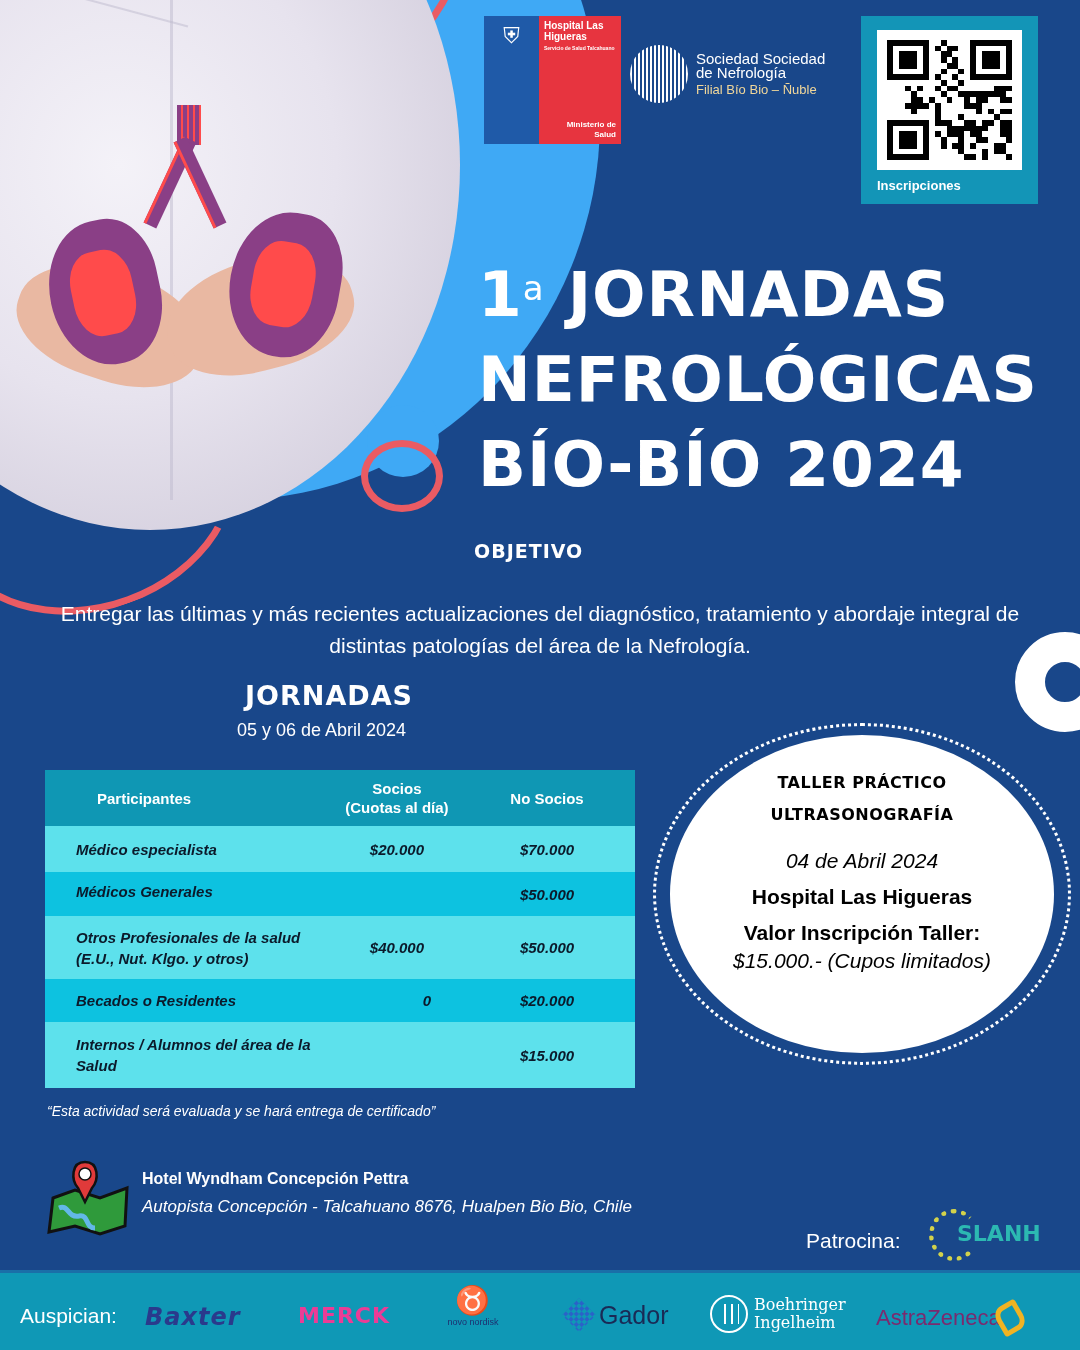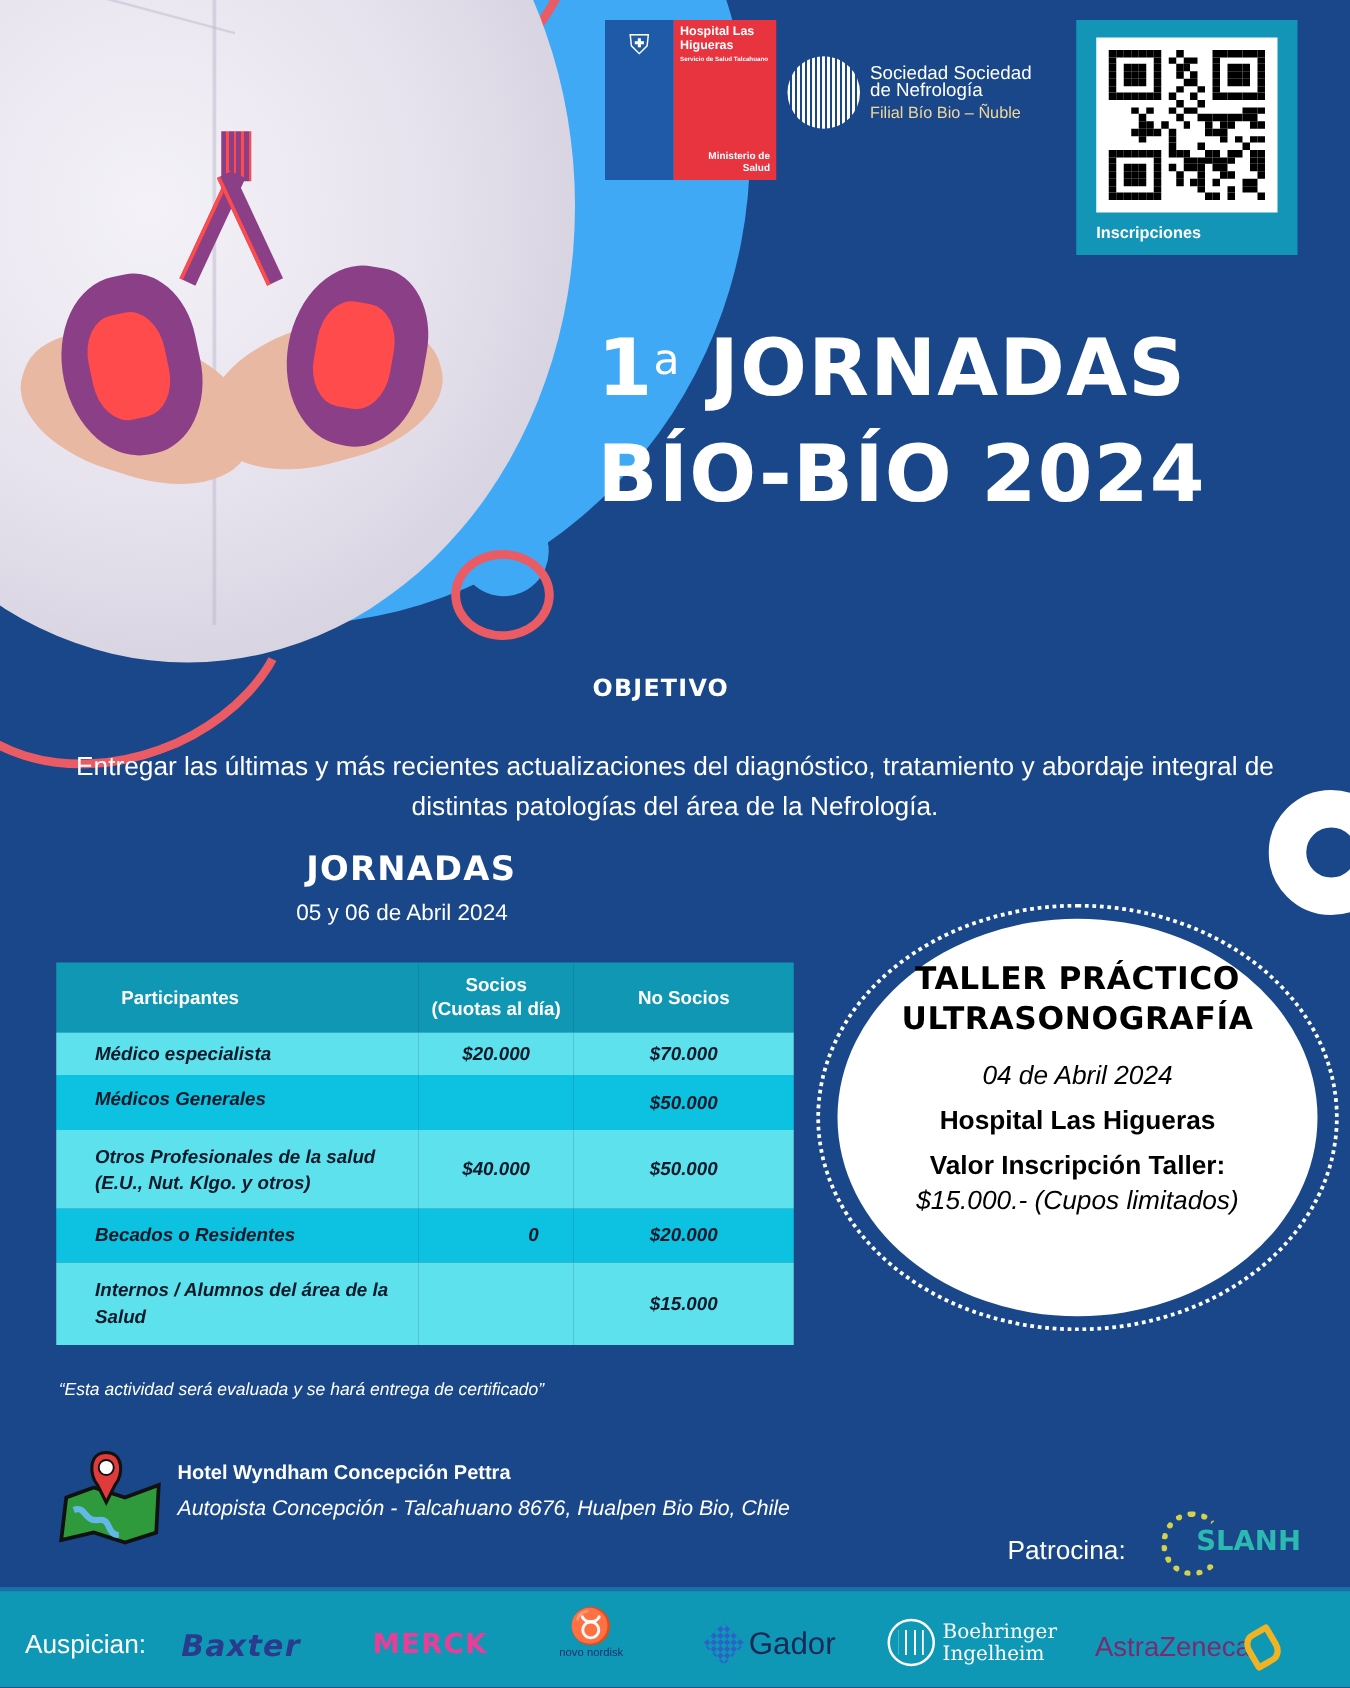--- a/index.html
+++ b/index.html
@@ -68,21 +68,21 @@
   .fees td.c1 { padding-left: 31px; width: 280px; line-height: 21px; }
   .fees td.c2 { text-align: center; width: 120px; }
   .fees td.c3 { text-align: center; width: 170px; }
   .fees tr.a td { background: #5de1ec; }
   .fees tr.b td { background: #0dc2e0; }
   .note { position: absolute; left: 47px; top: 1103px; color: #fff; font-style: italic; font-size: 14px; }
 
   
   .taller-ring { position: absolute; left: 653px; top: 723px; width: 418px; height: 342px; border-radius: 50%; border: 3px dotted #ffffff; }
   .taller { position: absolute; left: 670px; top: 735px; width: 384px; height: 318px; border-radius: 50%; background: #fff; text-align: center; color: #000; }
-  .taller .h { font-family: "DejaVu Sans", sans-serif; font-weight: bold; font-size: 25px; line-height: 32px; margin-top: 32px; letter-spacing: 0.5px; }
+  .taller .h { font-family: "DejaVu Sans", sans-serif; font-weight: bold; font-size: 16px; line-height: 32px; margin-top: 32px; letter-spacing: 0.5px; }
   .taller .d { font-style: italic; font-size: 21px; margin-top: 18px; }
   .taller .b1 { font-weight: bold; font-size: 21px; margin-top: 12px; }
   .taller .b2 { font-weight: bold; font-size: 21px; margin-top: 12px; }
   .taller .p { font-style: italic; font-size: 21px; margin-top: 4px; }
 
   
   .loc-icon { position: absolute; left: 45px; top: 1158px; width: 88px; height: 78px; }
   .venue-name { position: absolute; left: 142px; top: 1170px; color: #fff; font-weight: bold; font-size: 16px; }
   .venue-addr { position: absolute; left: 142px; top: 1194px; width: 520px; color: #fff; font-style: italic; font-size: 17px; line-height: 26px; }
 
@@ -602,39 +602,40 @@
           <span style="background: transparent; grid-area: 21 / 19;"></span>
           <span style="background: transparent; grid-area: 21 / 20;"></span>
           <span style="grid-area: 21 / 21;"></span>
         </div>
     </div>
     <div class="qr-label">Inscripciones</div>
   </div>
 
   <div class="title">
     <div><span>1</span><sup>a</sup> <span>JORNADAS</span></div>
+    <div>NEFROLÓGICAS</div>
     <div>BÍO-BÍO 2024</div>
   </div>
 
   <div class="objetivo-label">OBJETIVO</div>
   <div class="objetivo-text">Entregar las últimas y más recientes actualizaciones del diagnóstico, tratamiento y abordaje integral de distintas patologías del área de la Nefrología.</div>
 
   <div class="jornadas-title">JORNADAS</div>
   <div class="jornadas-date">05 y 06 de Abril 2024</div>
 
   <table class="fees">
     <thead>
       <tr>
         <th class="p">Participantes</th>
         <th><span>Socios</span><br><span>(Cuotas al día)</span></th>
         <th>No Socios</th>
       </tr>
     </thead>
     <tbody>
-      <tr class="a" style="height:34px">
+      <tr class="a" style="height:46px">
         <td class="c1">Médico especialista</td>
         <td class="c2">$20.000</td>
         <td class="c3">$70.000</td>
       </tr>
       <tr class="b" style="height:44px">
         <td class="c1" style="vertical-align:top;padding-top:9px">Médicos Generales</td>
         <td class="c2"></td>
         <td class="c3">$50.000</td>
       </tr>
       <tr class="a" style="height:63px">

